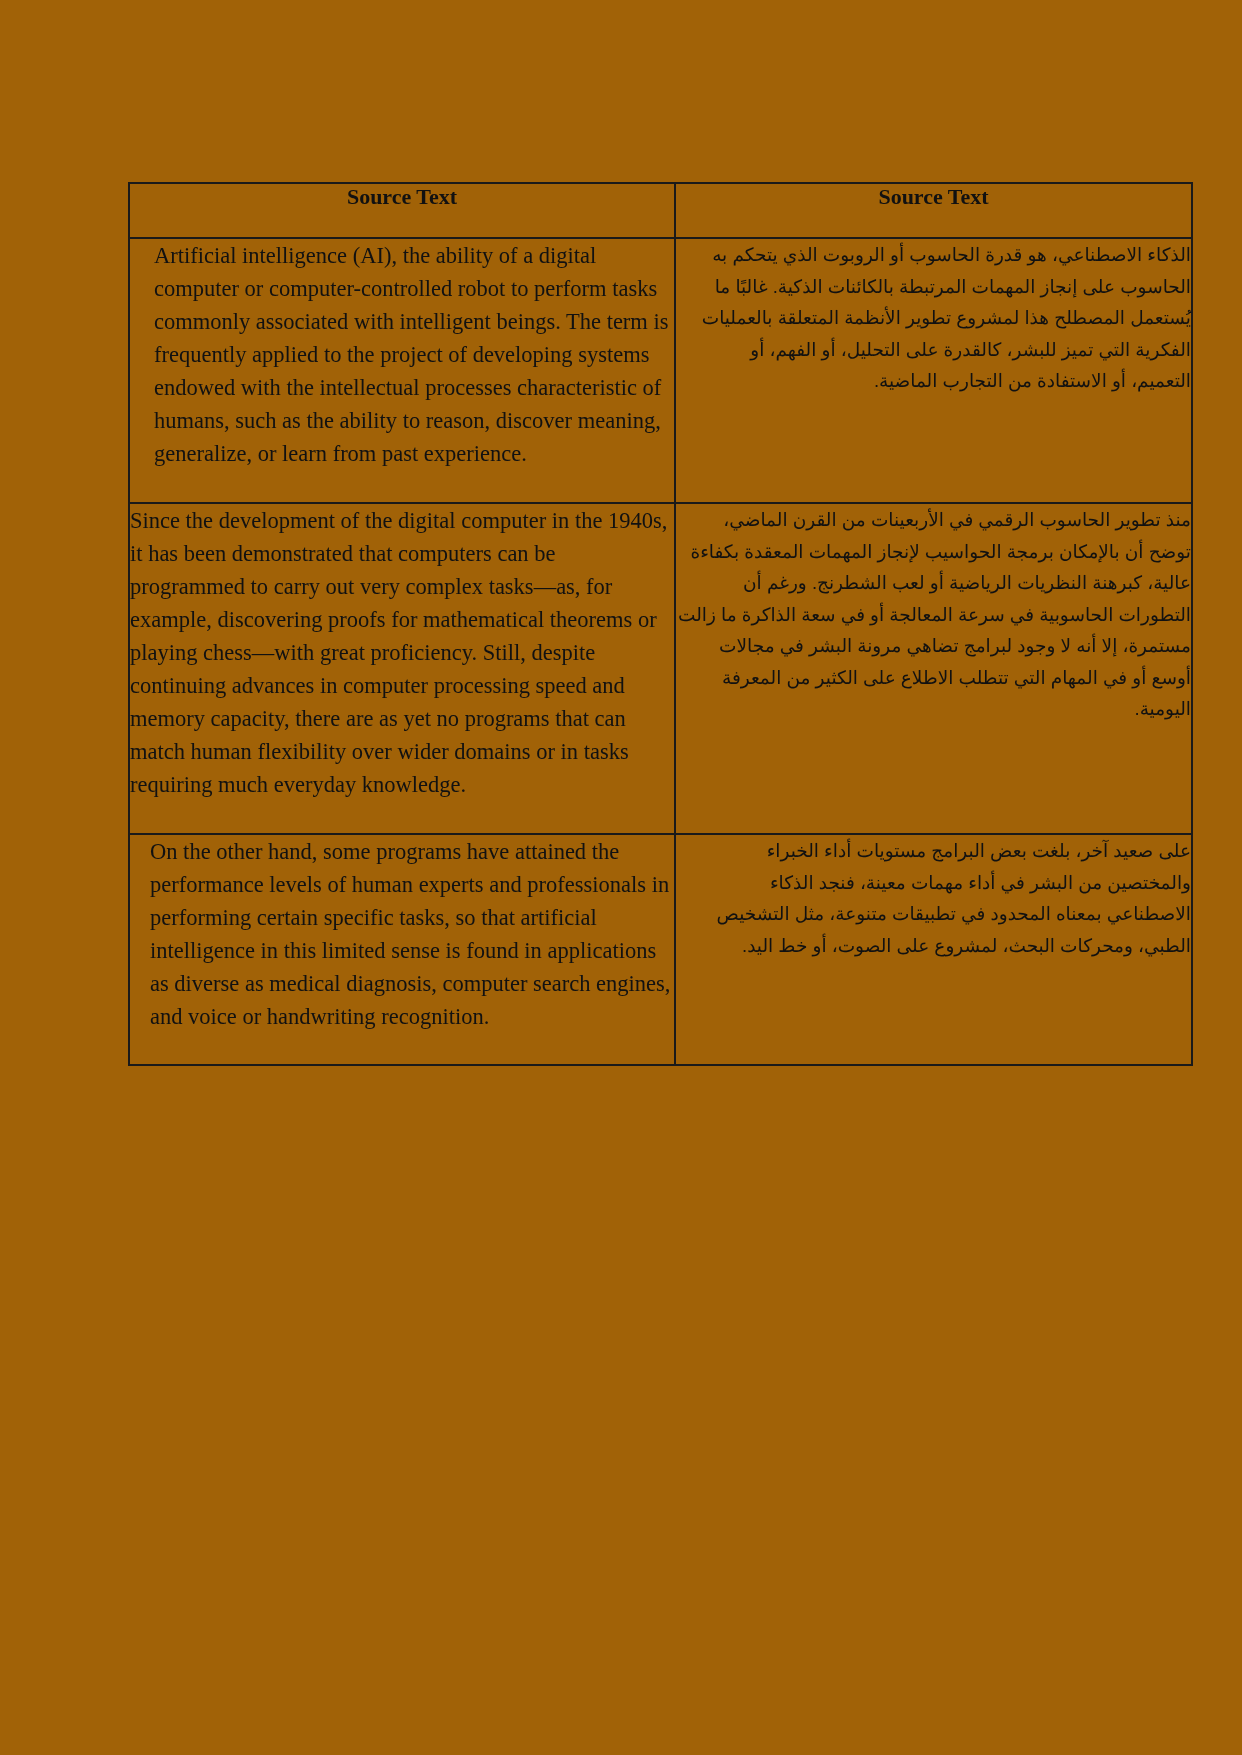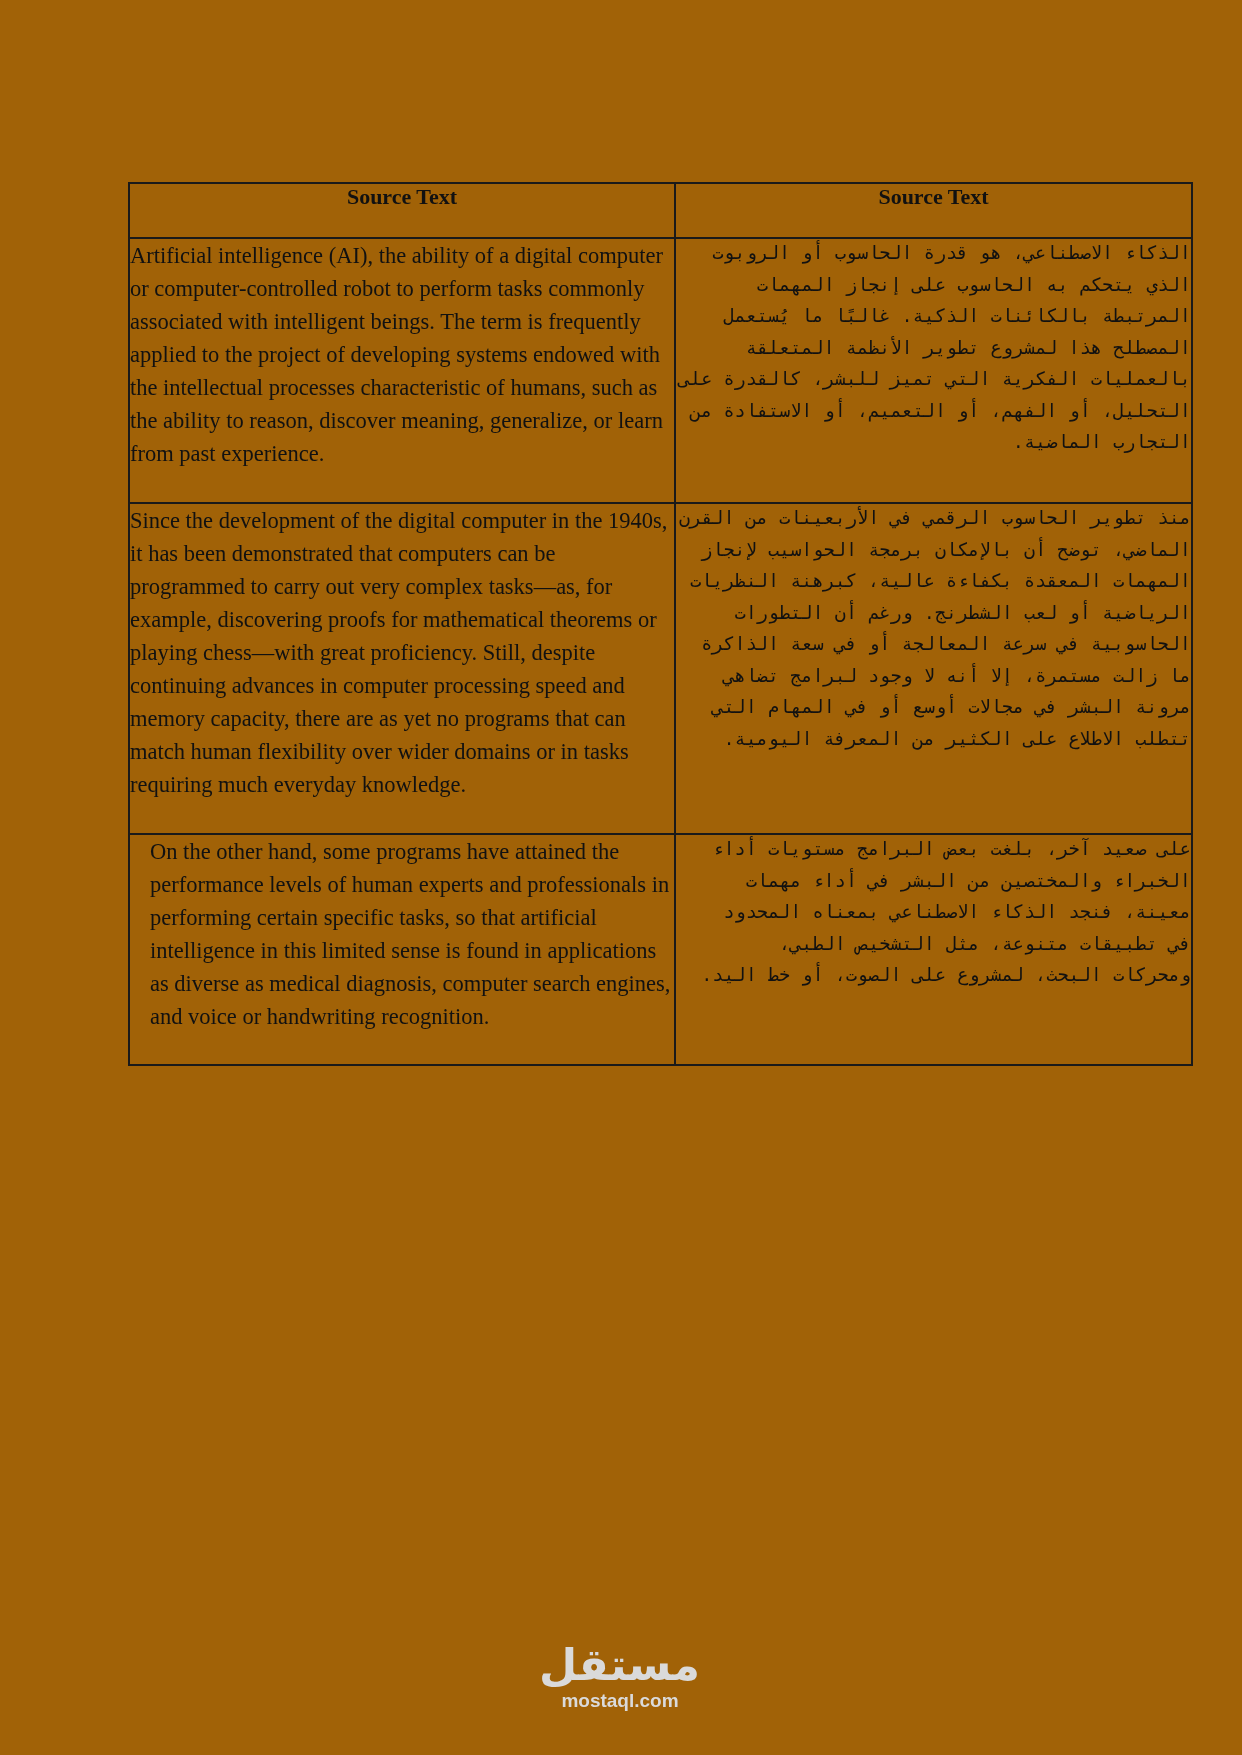--- a/index.html
+++ b/index.html
@@ -48,29 +48,29 @@
     }
     td.source-cell {
       font-family: "Liberation Serif", "DejaVu Serif", serif;
       font-size: 22.5px;
       line-height: 33px;
       color: #111111;
       padding: 12px 8px 12px 12px;
       text-align: left;
     }
     td.target-cell {
-      font-family: Liberation Mono, monospace;
+      font-family: Liberation Sans, sans-serif;
       font-size: 18.5px;
       line-height: 31.5px;
       color: #111111;
       padding: 12px 12px 12px 12px;
       direction: rtl;
       text-align: right;
     }
-    tr.row-1 td { height: 263px; }
+    tr.row-1 td { height: 263px; padding-left: 24px; }
     tr.row-2 td { height: 329px; }
     tr.row-3 td { height: 229px; padding-left: 20px; }
 
     .watermark {
       position: absolute;
       left: 540px;
       top: 1640px;
       width: 160px;
       text-align: center;
       color: #dadada;
@@ -116,18 +116,14 @@
         <td class="source-cell">Since the development of the digital computer in the 1940s, it has been demonstrated that computers can be programmed to carry out very complex tasks—as, for example, discovering proofs for mathematical theorems or playing chess—with great proficiency. Still, despite continuing advances in computer processing speed and memory capacity, there are as yet no programs that can match human flexibility over wider domains or in tasks requiring much everyday knowledge.</td>
         <td class="target-cell" lang="ar">منذ تطوير الحاسوب الرقمي في الأربعينات من القرن الماضي، توضح أن بالإمكان برمجة الحواسيب لإنجاز المهمات المعقدة بكفاءة عالية، كبرهنة النظريات الرياضية أو لعب الشطرنج. ورغم أن التطورات الحاسوبية في سرعة المعالجة أو في سعة الذاكرة ما زالت مستمرة، إلا أنه لا وجود لبرامج تضاهي مرونة البشر في مجالات أوسع أو في المهام التي تتطلب الاطلاع على الكثير من المعرفة اليومية.</td>
       </tr>
       <tr class="row-3">
         <td class="source-cell">On the other hand, some programs have attained the performance levels of human experts and professionals in performing certain specific tasks, so that artificial intelligence in this limited sense is found in applications as diverse as medical diagnosis, computer search engines, and voice or handwriting recognition.</td>
         <td class="target-cell" lang="ar">على صعيد آخر، بلغت بعض البرامج مستويات أداء الخبراء والمختصين من البشر في أداء مهمات معينة، فنجد الذكاء الاصطناعي بمعناه المحدود في تطبيقات متنوعة، مثل التشخيص الطبي، ومحركات البحث، لمشروع على الصوت، أو خط اليد.</td>
       </tr>
     </tbody>
   </table>
 
-  <div class="watermark">
-    <div class="watermark-logo" lang="ar">مستقل</div>
-    <div class="watermark-url">mostaql.com</div>
-  </div>
 
 </div>
 
 </body></html>

